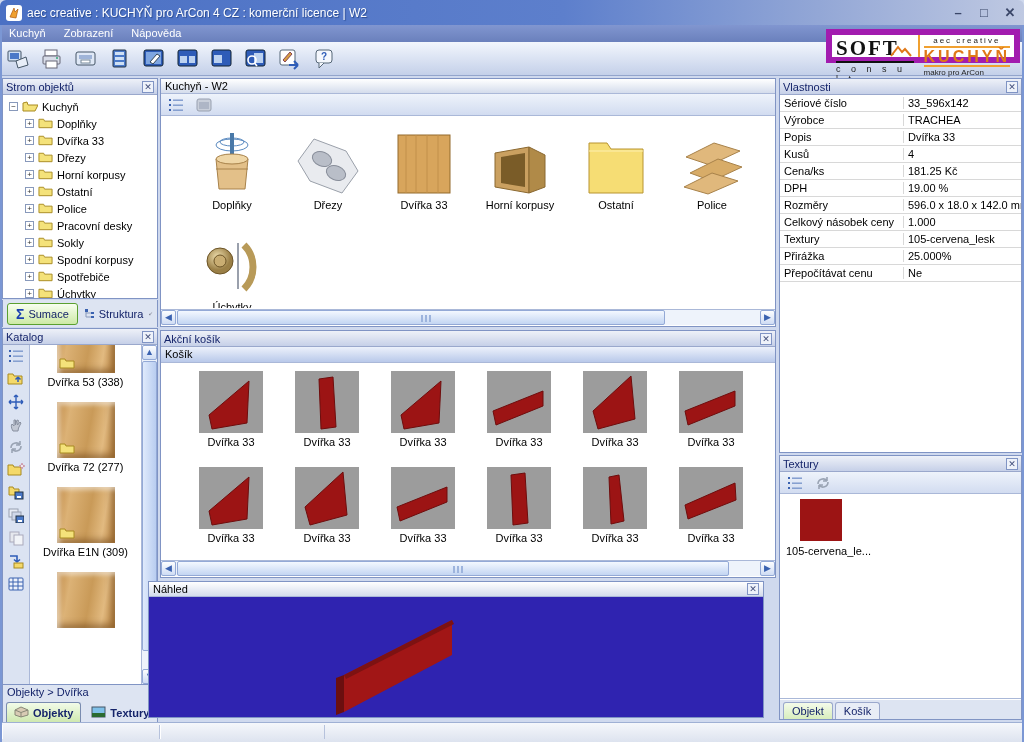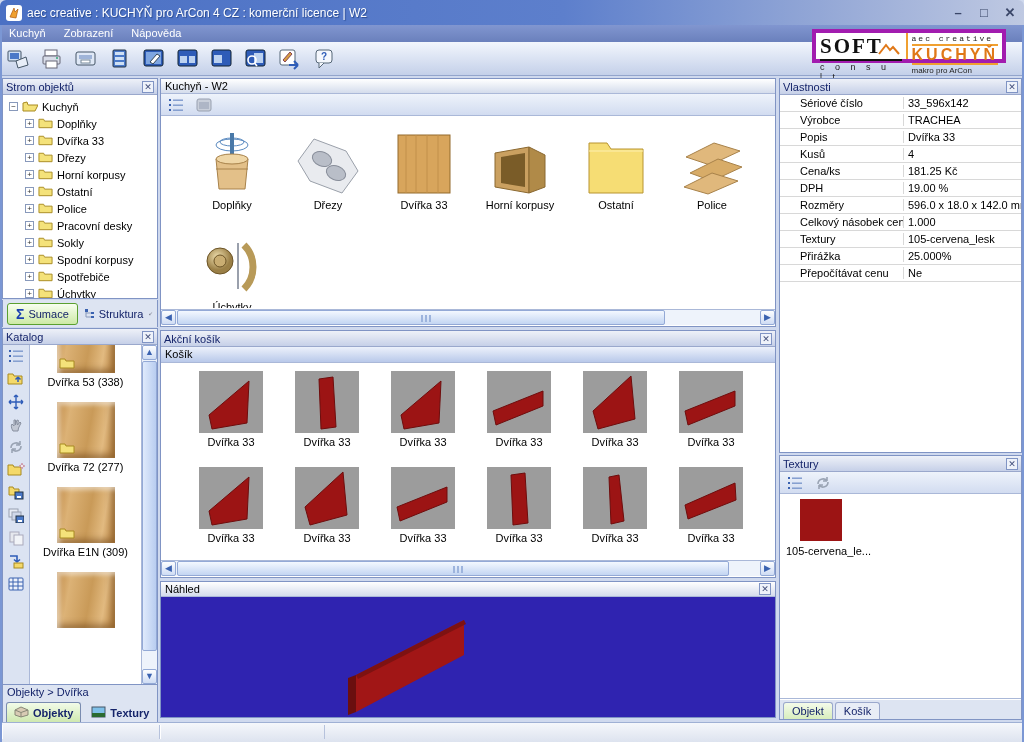--- a/index.html
+++ b/index.html
@@ -18,27 +18,27 @@
   .win-btns{margin-left:auto;display:flex;gap:10px;color:#3a4668;font-weight:bold;font-size:13px;}
   .win-btn{width:16px;text-align:center;cursor:default;line-height:16px;}
   .menubar{position:absolute;left:0;top:25px;width:1024px;height:17px;
     background:linear-gradient(#8196d0,#6a80bc);display:flex;align-items:center;color:#fff;}
   .menu-item{padding:0 9px;line-height:17px;}
   .toolbar{position:absolute;left:0;top:42px;width:1024px;height:34px;
     background:linear-gradient(#f2f6fd,#c4d0e9);border-bottom:1px solid #93a5cc;
     display:flex;align-items:center;padding-left:4px;gap:7px;}
   .tb-icon{width:27px;height:26px;display:flex;align-items:center;justify-content:center;border-radius:3px;}
   
-  .logo{position:absolute;right:18px;top:29px;width:194px;height:34px;background:#fff;
-    border:4px solid #a21caf;display:flex;}
+  .logo{position:absolute;right:4px;top:29px;width:194px;height:34px;background:#fff;
+    border:6px solid #a21caf;display:flex;}
   .logo-left{width:92px;border-right:2px solid #f0a030;padding:2px 4px;position:relative;}
   .soft{font-size:21px;font-weight:bold;letter-spacing:2px;color:#111;line-height:22px;font-family:"Liberation Serif",serif;}
   .consult{font-size:9px;letter-spacing:4px;color:#222;border-top:2px solid #111;margin-top:2px;padding-top:1px;}
   .logo-right{flex:1;padding:1px 4px;position:relative;}
-  .aec{font-size:8px;letter-spacing:2px;text-align:left;color:#222;border-bottom:2px solid #f0a030;padding-bottom:1px;font-family:Liberation Mono, monospace;}
+  .aec{font-size:8px;letter-spacing:2px;text-align:center;color:#222;border-bottom:2px solid #f0a030;padding-bottom:1px;}
   .kuchyn-logo{font-size:16px;font-weight:bold;letter-spacing:3px;color:#e07818;line-height:17px;}
   .makro{font-size:8px;color:#222;border-top:2px solid #f0a030;padding-top:1px;}
   
   .panel{position:absolute;border:1px solid #8094c4;background:#fff;}
   .phead{height:16px;background:linear-gradient(#eef1f8,#c6d0e8);
     border-bottom:1px solid #9aa8cc;color:#15246a;display:flex;align-items:center;
     padding:0 3px;font-size:11px;}
   .phead .x{margin-left:auto;width:12px;height:12px;border:1px solid #8094c4;background:#eef2fa;
     color:#44507c;font-size:9px;line-height:10px;text-align:center;}
   
@@ -91,21 +91,21 @@
   .grip{position:absolute;top:4px;left:50%;width:10px;height:7px;
     background:repeating-linear-gradient(to right,#9db4dd 0 2px,transparent 2px 4px);}
   .kos-body{position:absolute;left:0;top:32px;right:0;bottom:18px;background:#fff;overflow:hidden;}
   .kos-cell{position:absolute;width:96px;display:flex;flex-direction:column;align-items:center;}
   .tile{width:64px;height:62px;background:#9c9c9c;}
   .kos-lbl{margin-top:3px;}
   .preview-canvas{position:absolute;left:0;top:15px;right:0;bottom:0;background:#2f23b0;overflow:hidden;}
   
   .prop-table{position:absolute;left:0;top:16px;right:0;background:#fff;}
   .prop-row{display:flex;height:17px;border-bottom:1px solid #d8d8d8;align-items:center;}
-  .prop-label{width:124px;padding-left:20px;border-right:1px solid #d8d8d8;color:#000;overflow:hidden;white-space:nowrap;}
+  .prop-label{width:124px;padding-left:4px;border-right:1px solid #d8d8d8;color:#000;overflow:hidden;white-space:nowrap;}
   .prop-value{flex:1;padding-left:4px;overflow:hidden;white-space:nowrap;}
   .tex-body{position:absolute;left:0;top:38px;right:0;bottom:20px;background:#fff;border-bottom:1px solid #aab8d8;padding:5px 6px;}
   .swatch{width:42px;height:42px;margin-left:14px;}
   .swatch-label{margin-top:4px;}
   .tabs-right{position:absolute;left:0;bottom:0;right:0;height:19px;background:#dde4f2;display:flex;align-items:flex-end;padding-left:3px;gap:2px;}
   .tab2{height:17px;padding:0 8px;border:1px solid #9aa8cc;border-bottom:none;border-radius:3px 3px 0 0;
     color:#15246a;display:flex;align-items:center;background:#e8edf6;}
   .tab2.active{background:linear-gradient(#f4fbea,#d8edbd);}
   
   .statusbar{position:absolute;left:0;top:722px;width:1024px;height:20px;
@@ -663,21 +663,21 @@
       </div>
     <div class="hscroll">
       <div class="harrow" style="left:0">◀</div>
       <div class="harrow" style="right:0">▶</div>
       <div class="hthumb" style="left:16px;width:552px">
           <div class="grip"></div>
         </div>
     </div>
   </div>
 
-  <div class="panel" style="left:160px;top:581px;width:616px;height:137px;">
+  <div class="panel" style="left:148px;top:581px;width:616px;height:137px;">
     <div class="subhead" style="height:15px;">
         <span>Náhled</span>
       <span class="x" style="margin-left:auto;width:12px;height:12px;border:1px solid #8094c4;background:#eef2fa;color:#44507c;font-size:9px;line-height:10px;text-align:center;">✕</span>
       </div>
     <div class="preview-canvas">
       <svg width="614" height="120" viewBox="0 0 614 120">
         <polygon points="187,81 195,78 195,115 187,118" fill="#6b0f0f"></polygon>
         <polygon points="195,78 303,23 303,58 195,115" fill="#a11616"></polygon>
         <polygon points="195,78 303,23 305,27 197,82" fill="#7d1212"></polygon>
       </svg>

